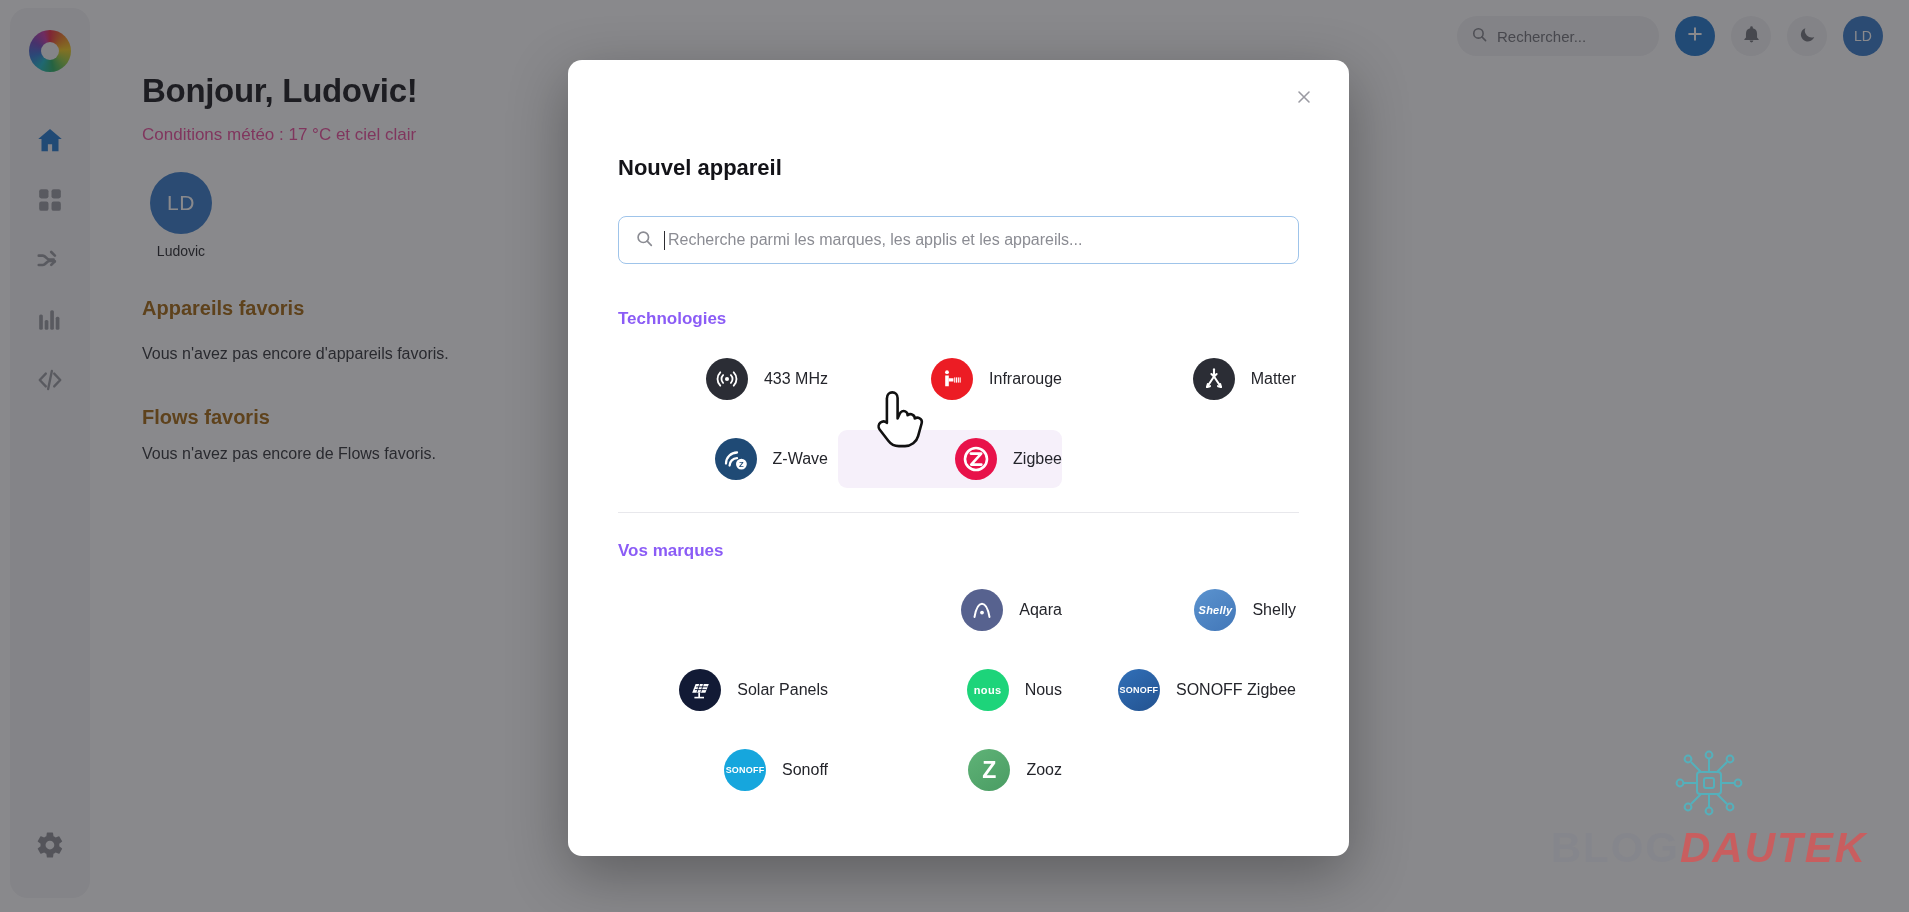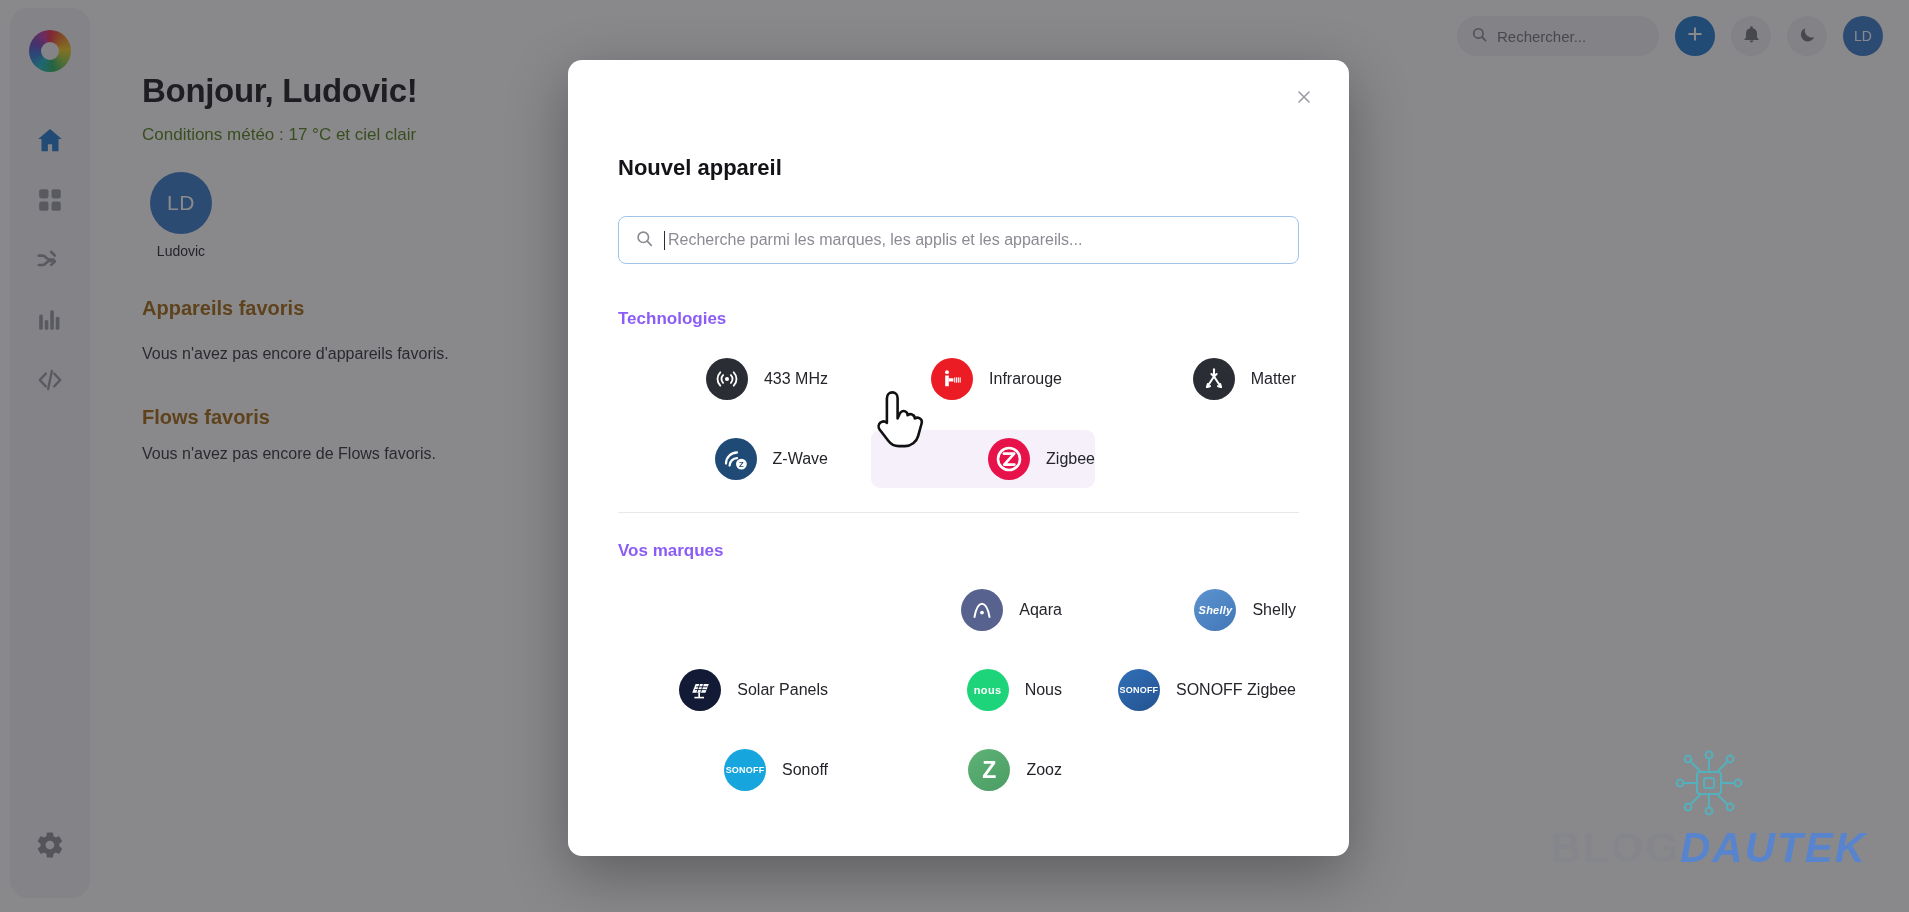--- a/index.html
+++ b/index.html
@@ -64,21 +64,21 @@
     position: absolute;
     left: 92px; top: 0; right: 0; bottom: 0;
   }
   #greeting {
     position: absolute; left: 50px; top: 72px;
     font-size: 33px; font-weight: bold; color: #111115;
     letter-spacing: -0.3px;
   }
   #weather {
     position: absolute; left: 50px; top: 125px;
-    font-size: 17px; color: #4d7c0f;
+    font-size: 17px; color: #ec4899;
   }
   #user-chip {
     position: absolute; left: 50px; top: 172px;
     width: 78px;
     display: flex; flex-direction: column; align-items: center;
     cursor: pointer;
   }
   #user-avatar {
     width: 62px; height: 62px; border-radius: 50%;
     background: #2f76c7; color: #ffffff;
@@ -134,21 +134,21 @@
     z-index: 60;
     display: flex; flex-direction: column; align-items: center;
     opacity: 0.62; pointer-events: none;
   }
   #wm-text {
     margin-top: 2px;
     font-size: 42px; font-weight: bold; font-style: italic;
     letter-spacing: 2px;
   }
   #wm-blog { color: rgba(130,132,140,0.85); font-style: normal; font-weight: bold; }
-  #wm-dautek { color: #3b82f6; }
+  #wm-dautek { color: #ef4444; }
 
   
   #modal {
     position: absolute;
     left: 568px; top: 60px;
     width: 781px; height: 796px;
     background: #ffffff;
     border-radius: 14px;
     box-shadow: 0 18px 60px rgba(0,0,0,0.32);
     z-index: 100;
@@ -416,21 +416,21 @@
           <path d="M7 21.5a11 11 0 0 1 11-11"></path>
           <path d="M10.6 23.6a7.4 7.4 0 0 1 7.4-7.4"></path>
         </g>
         <circle cx="22.4" cy="22.1" r="5.4" fill="#fff"></circle>
         <text x="22.4" y="25.2" font-family="Liberation Sans, sans-serif" font-size="7.6" font-weight="bold" fill="#1f4a75" text-anchor="middle">Z</text>
       </svg>
     </span>
     <span class="tile-label">Z-Wave</span>
   </div>
 
-  <div class="tile hovered" style="left:270px; top:370px;margin-left:33px;">
+  <div class="tile hovered" style="left:270px; top:370px;">
     <span class="tile-icon" style="background:#e8124a">
       <svg width="34" height="34" viewBox="0 0 34 34">
         <circle cx="17" cy="17" r="11" fill="none" stroke="#fff" stroke-width="2.6"></circle>
         <path d="M11.8 11.6h10.4L12.2 22.6h10.2" fill="none" stroke="#fff" stroke-width="2.6" stroke-linecap="round" stroke-linejoin="round"></path>
       </svg>
     </span>
     <span class="tile-label">Zigbee</span>
   </div>
 
   <div id="divider"></div>

